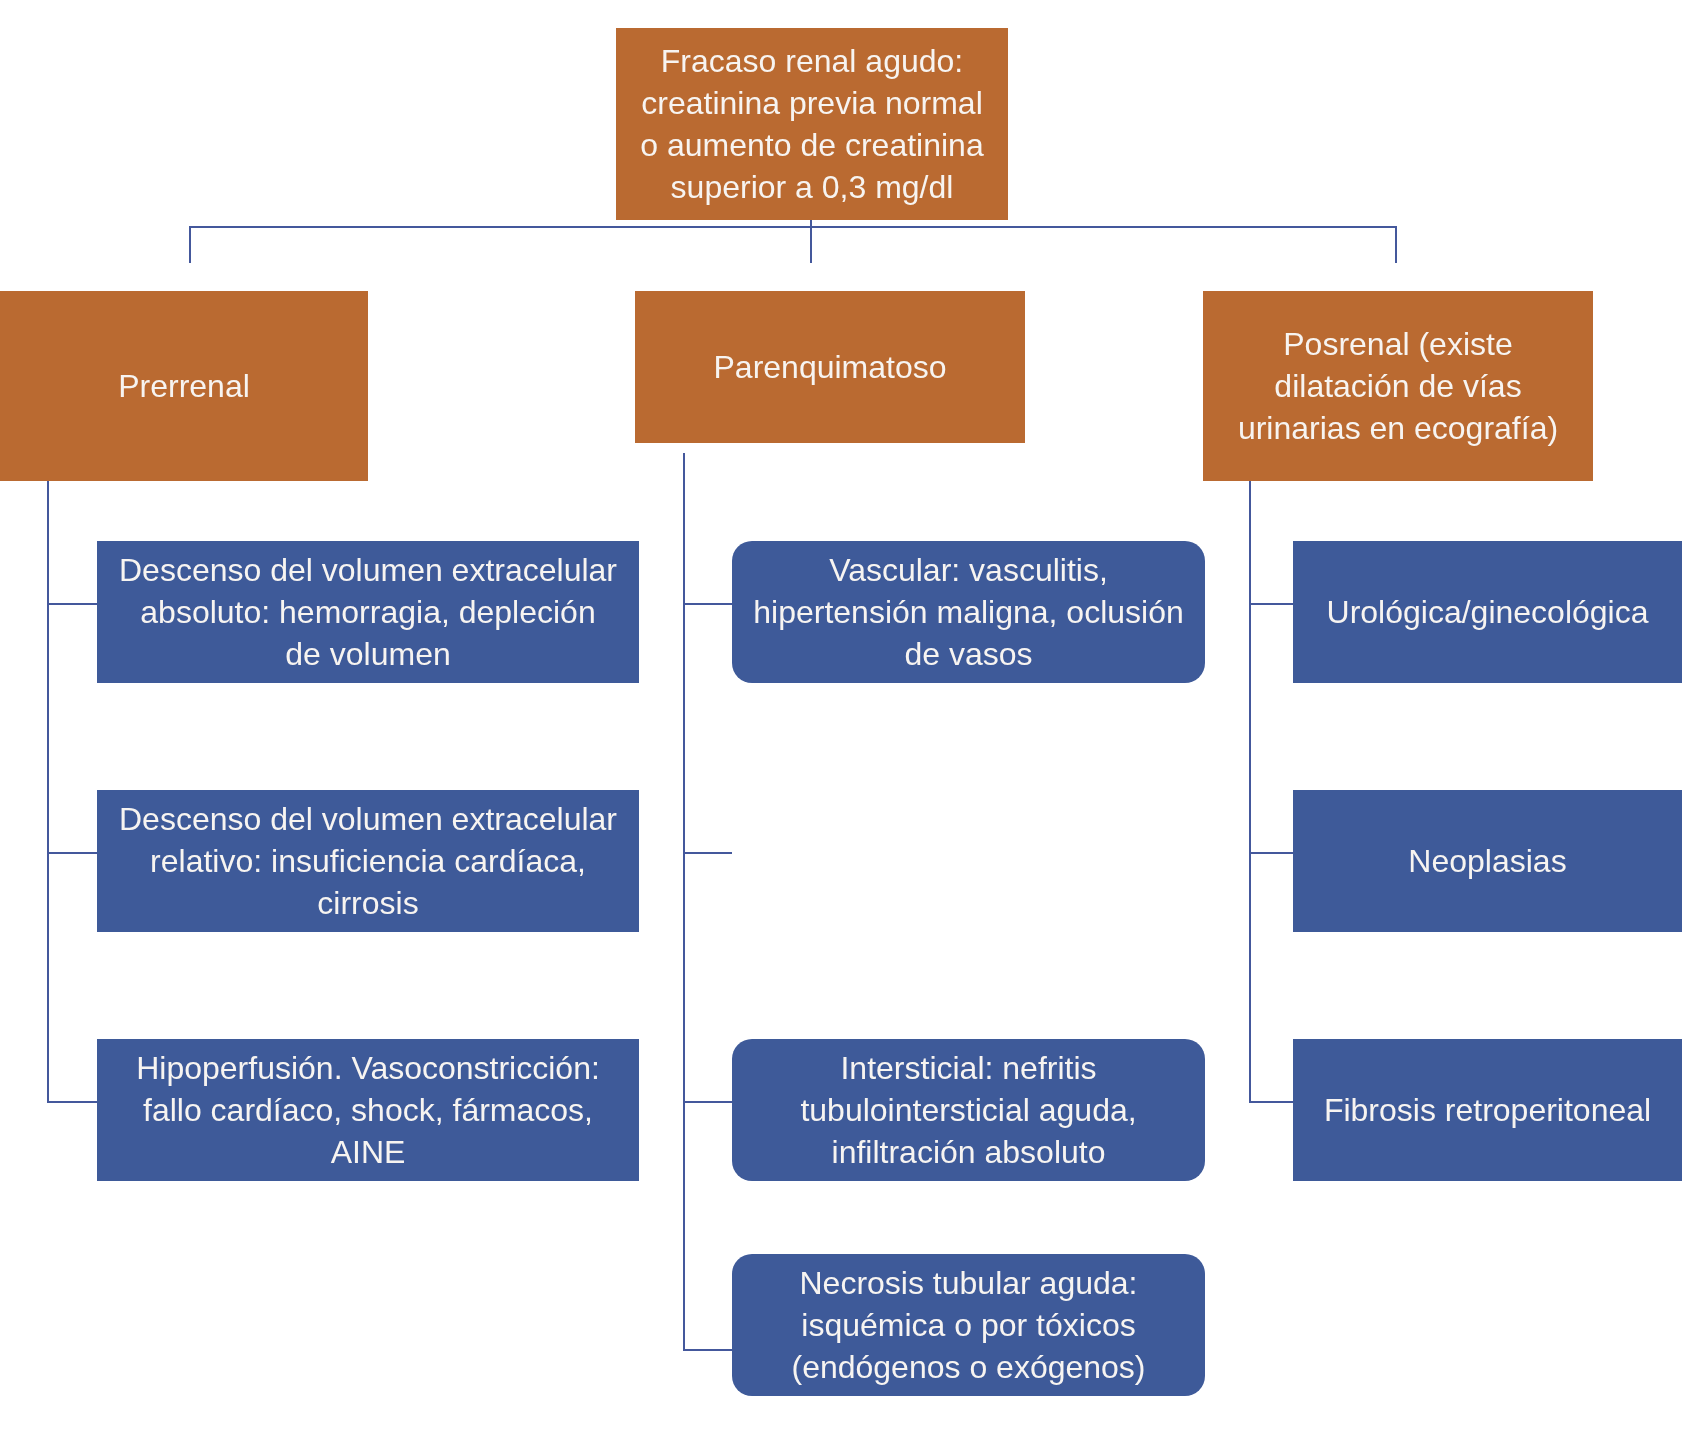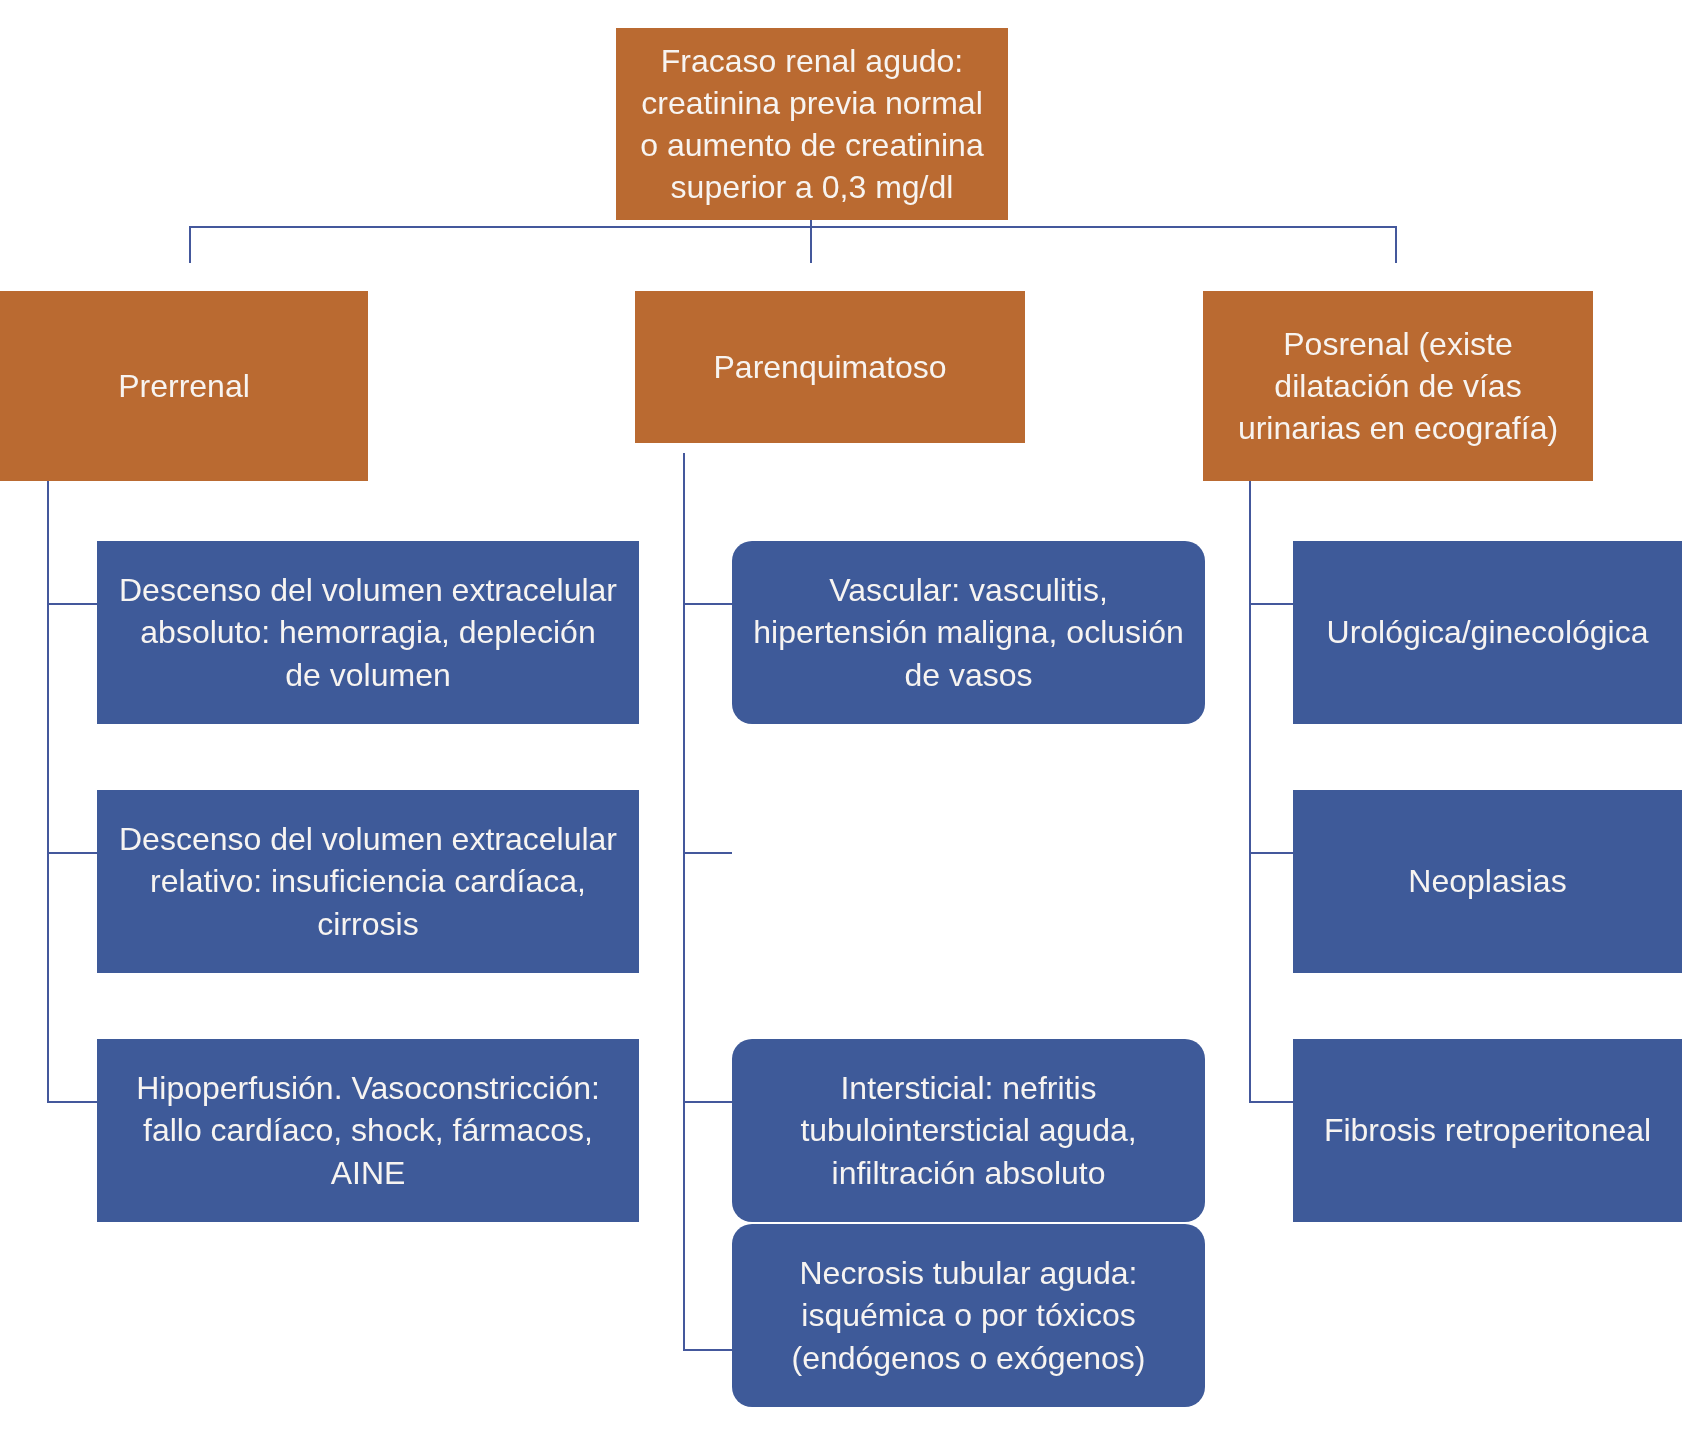--- a/index.html
+++ b/index.html
@@ -41,22 +41,22 @@
 
   
   #hdr-pre{left:0;top:263px;width:368px;height:190px;}
   #hdr-par{left:635px;top:263px;width:390px;height:152px;}
   #hdr-pos{left:1203px;top:263px;width:390px;height:190px;}
 
   
   .col-left{left:97px;width:542px;}
   .col-mid{left:732px;width:473px;border-radius:20px;}
   .col-right{left:1293px;width:389px;}
-  .row1{top:513px;} .row2{top:762px;} .row3{top:1011px;} .row4{top:1196px;}
-  .child{height:183px;}
+  .row1{top:513px;} .row2{top:762px;} .row3{top:1011px;} .row4{top:1226px;}
+  .child{height:142px;}
 </style>
 </head>
 <body>
 
 <div id="canvas">
 
   <div class="ln" style="left:810px;top:192px;width:2px;height:35px;"></div>
   <div class="ln" style="left:189px;top:226px;width:1208px;height:2px;"></div>
   <div class="ln" style="left:189px;top:226px;width:2px;height:37px;"></div>
   <div class="ln" style="left:810px;top:226px;width:2px;height:37px;"></div>

